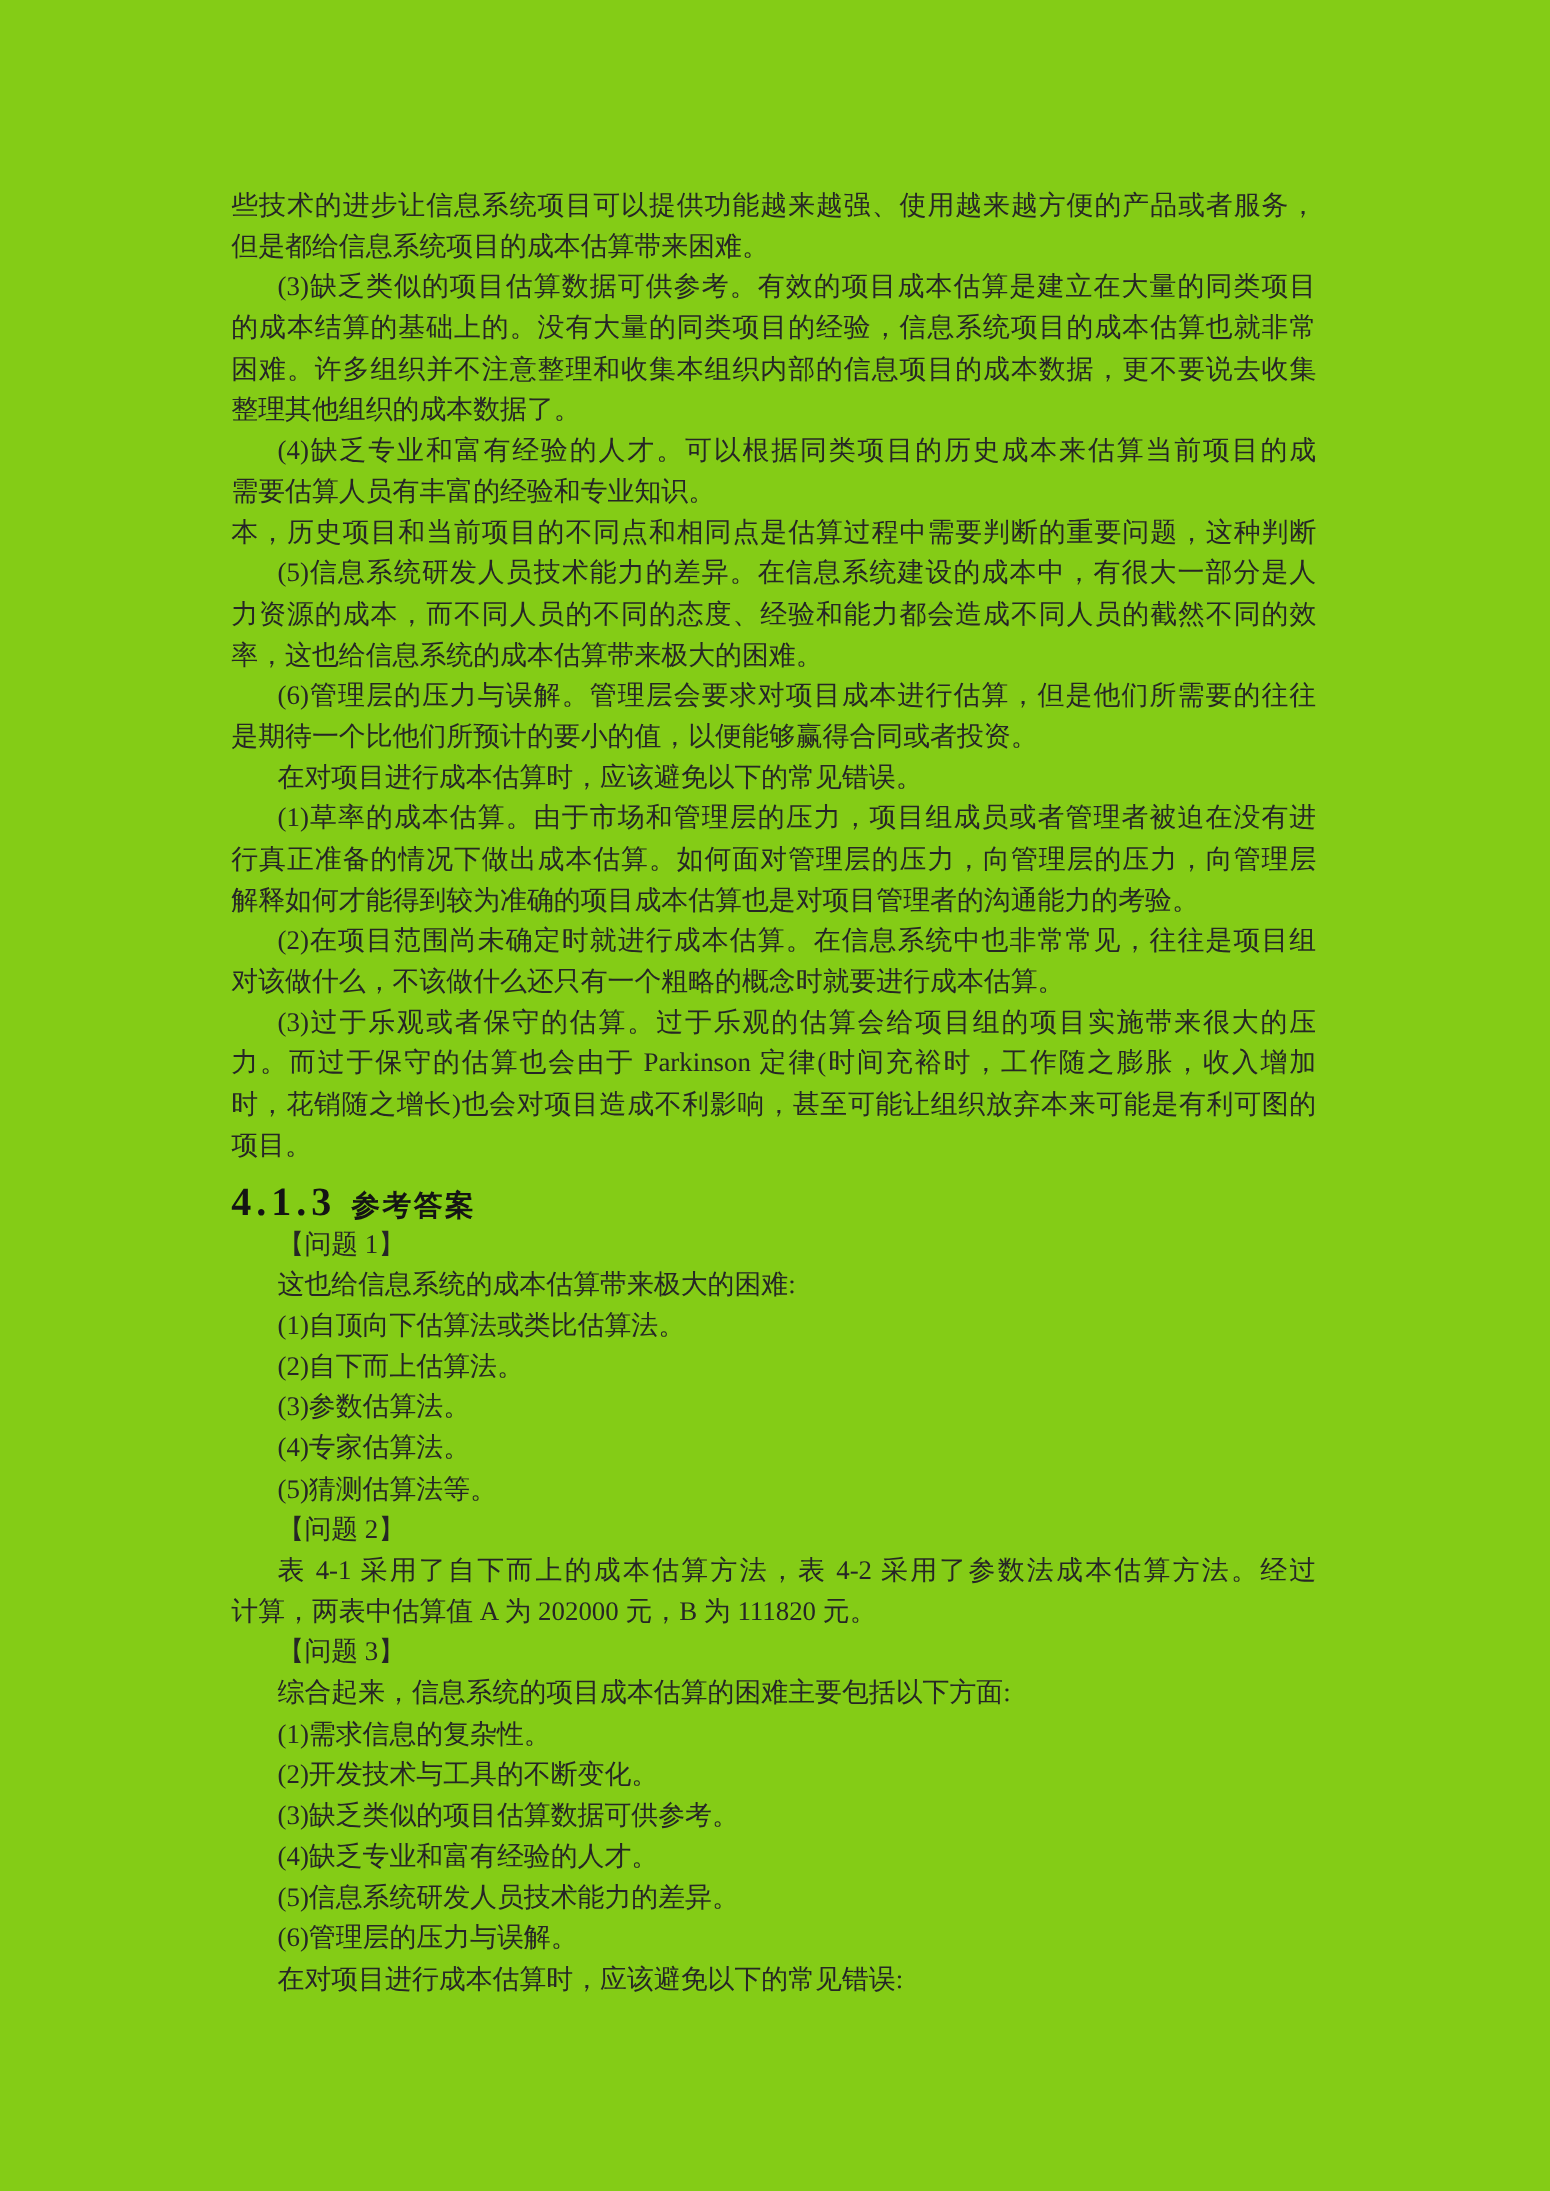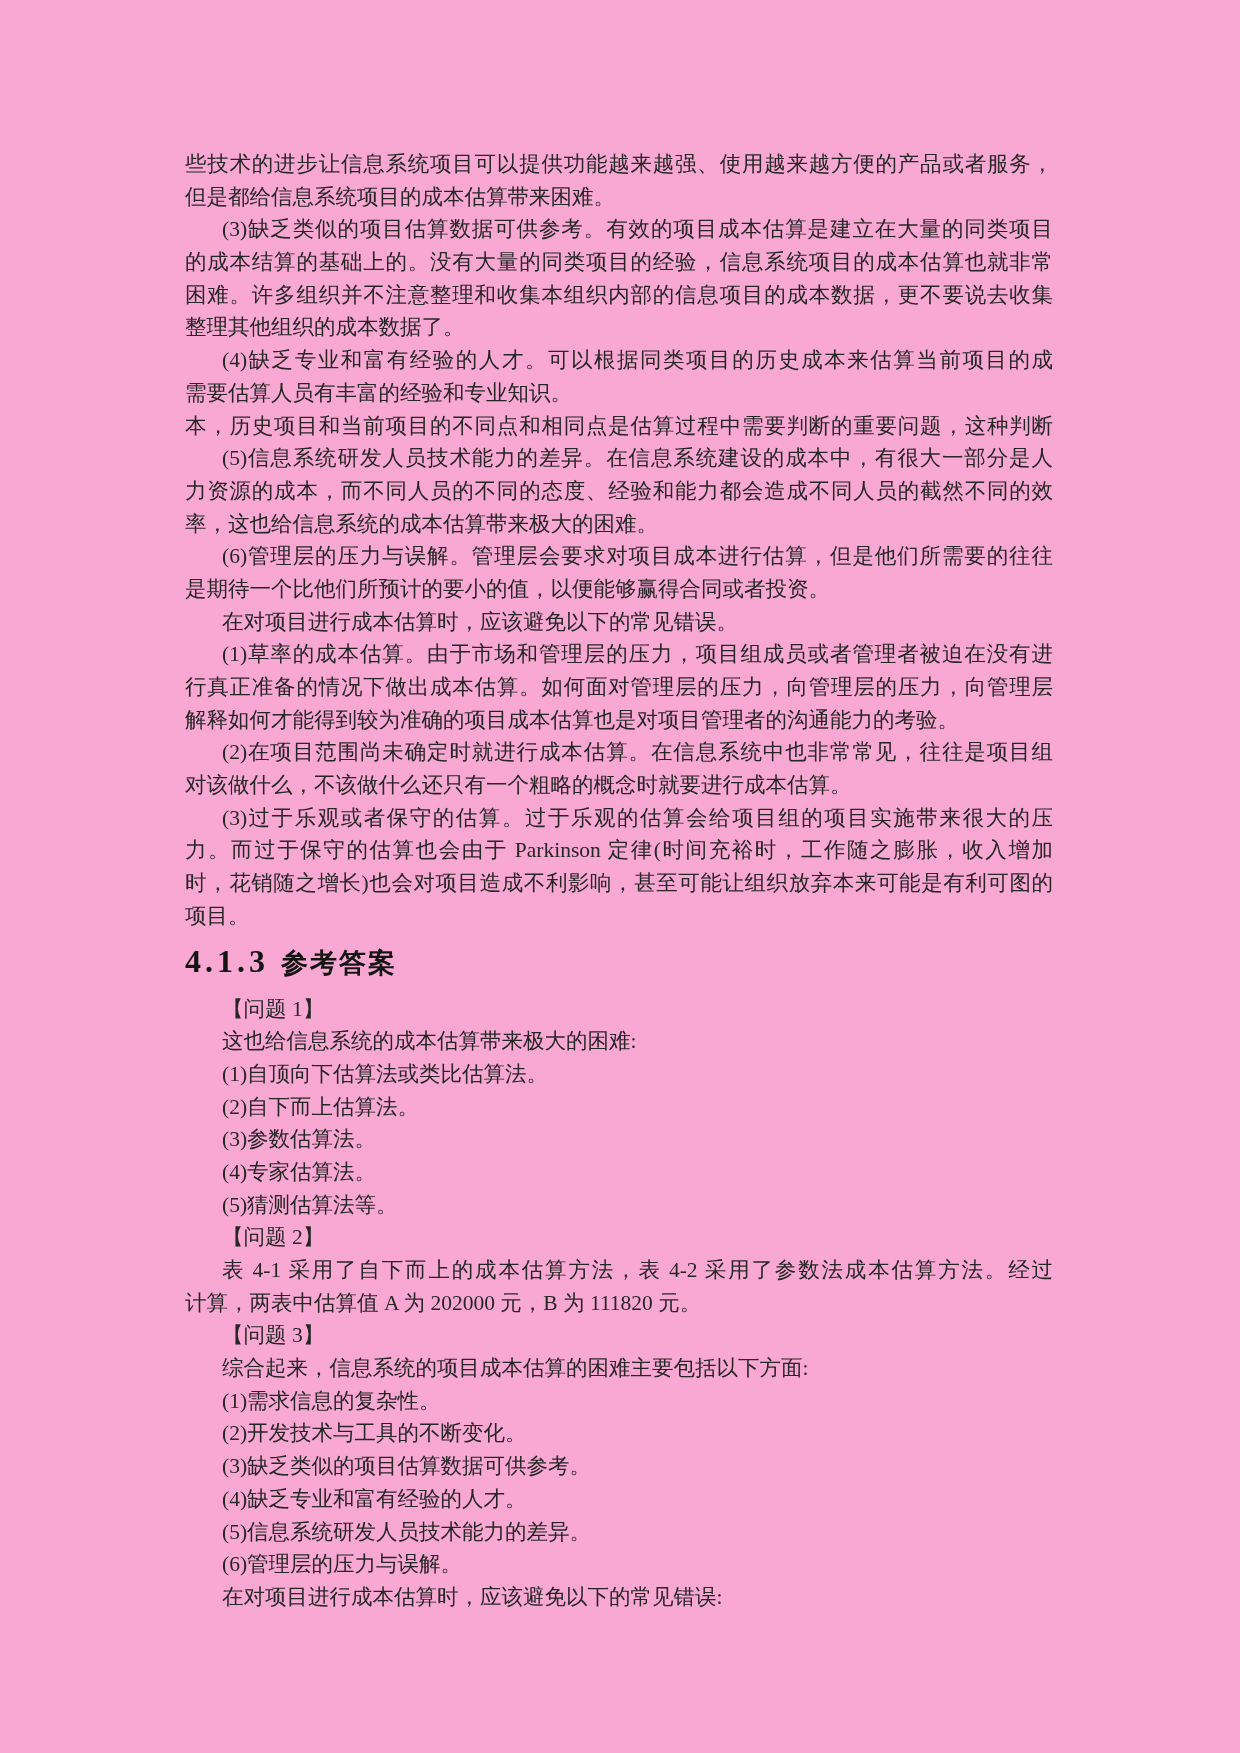--- a/index.html
+++ b/index.html
@@ -4,21 +4,21 @@
 <style>
   html, body {
     margin: 0;
     padding: 0;
     background: #ffffff;
   }
   .page {
     position: relative;
     width: 1240px;
     height: 1753px;
-    background: #f9a8d4;
+    background: #84cc16;
     overflow: hidden;
     font-family: "Liberation Serif", "DejaVu Serif", serif;
   }
   .content {
     position: absolute;
     left: 185px;
     top: 148px;
     width: 868px;
     color: #262626;
   }
@@ -41,24 +41,24 @@
     font-weight: bold;
     color: #141414;
     white-space: nowrap;
   }
   .heading .num {
     font-size: 32px;
     letter-spacing: 4px;
     margin-right: 12px;
   }
   .heading .title {
-    font-size: 27px;
+    font-size: 23px;
     letter-spacing: 2px;
   }
-  .answers { margin-top: 14px; }
+  .answers { margin-top: 0; }
 </style>
 </head>
 <body>
 
 <div class="page">
   <main class="content">
 
     <section class="body-text">
         <div class="tline">些技术的进步让信息系统项目可以提供功能越来越强、使用越来越方便的产品或者服务，</div>
         <div class="tline end">但是都给信息系统项目的成本估算带来困难。</div>

